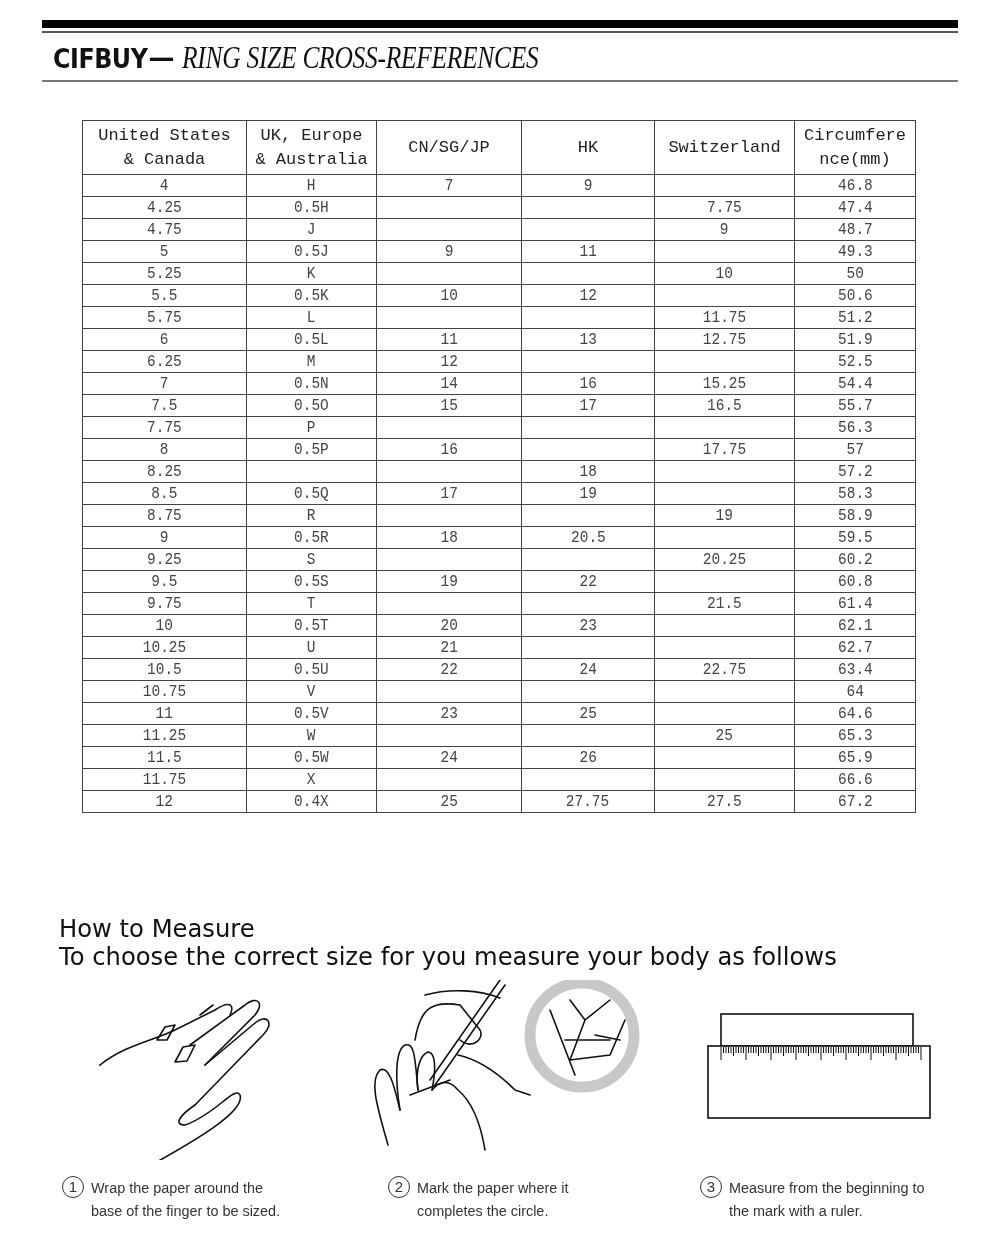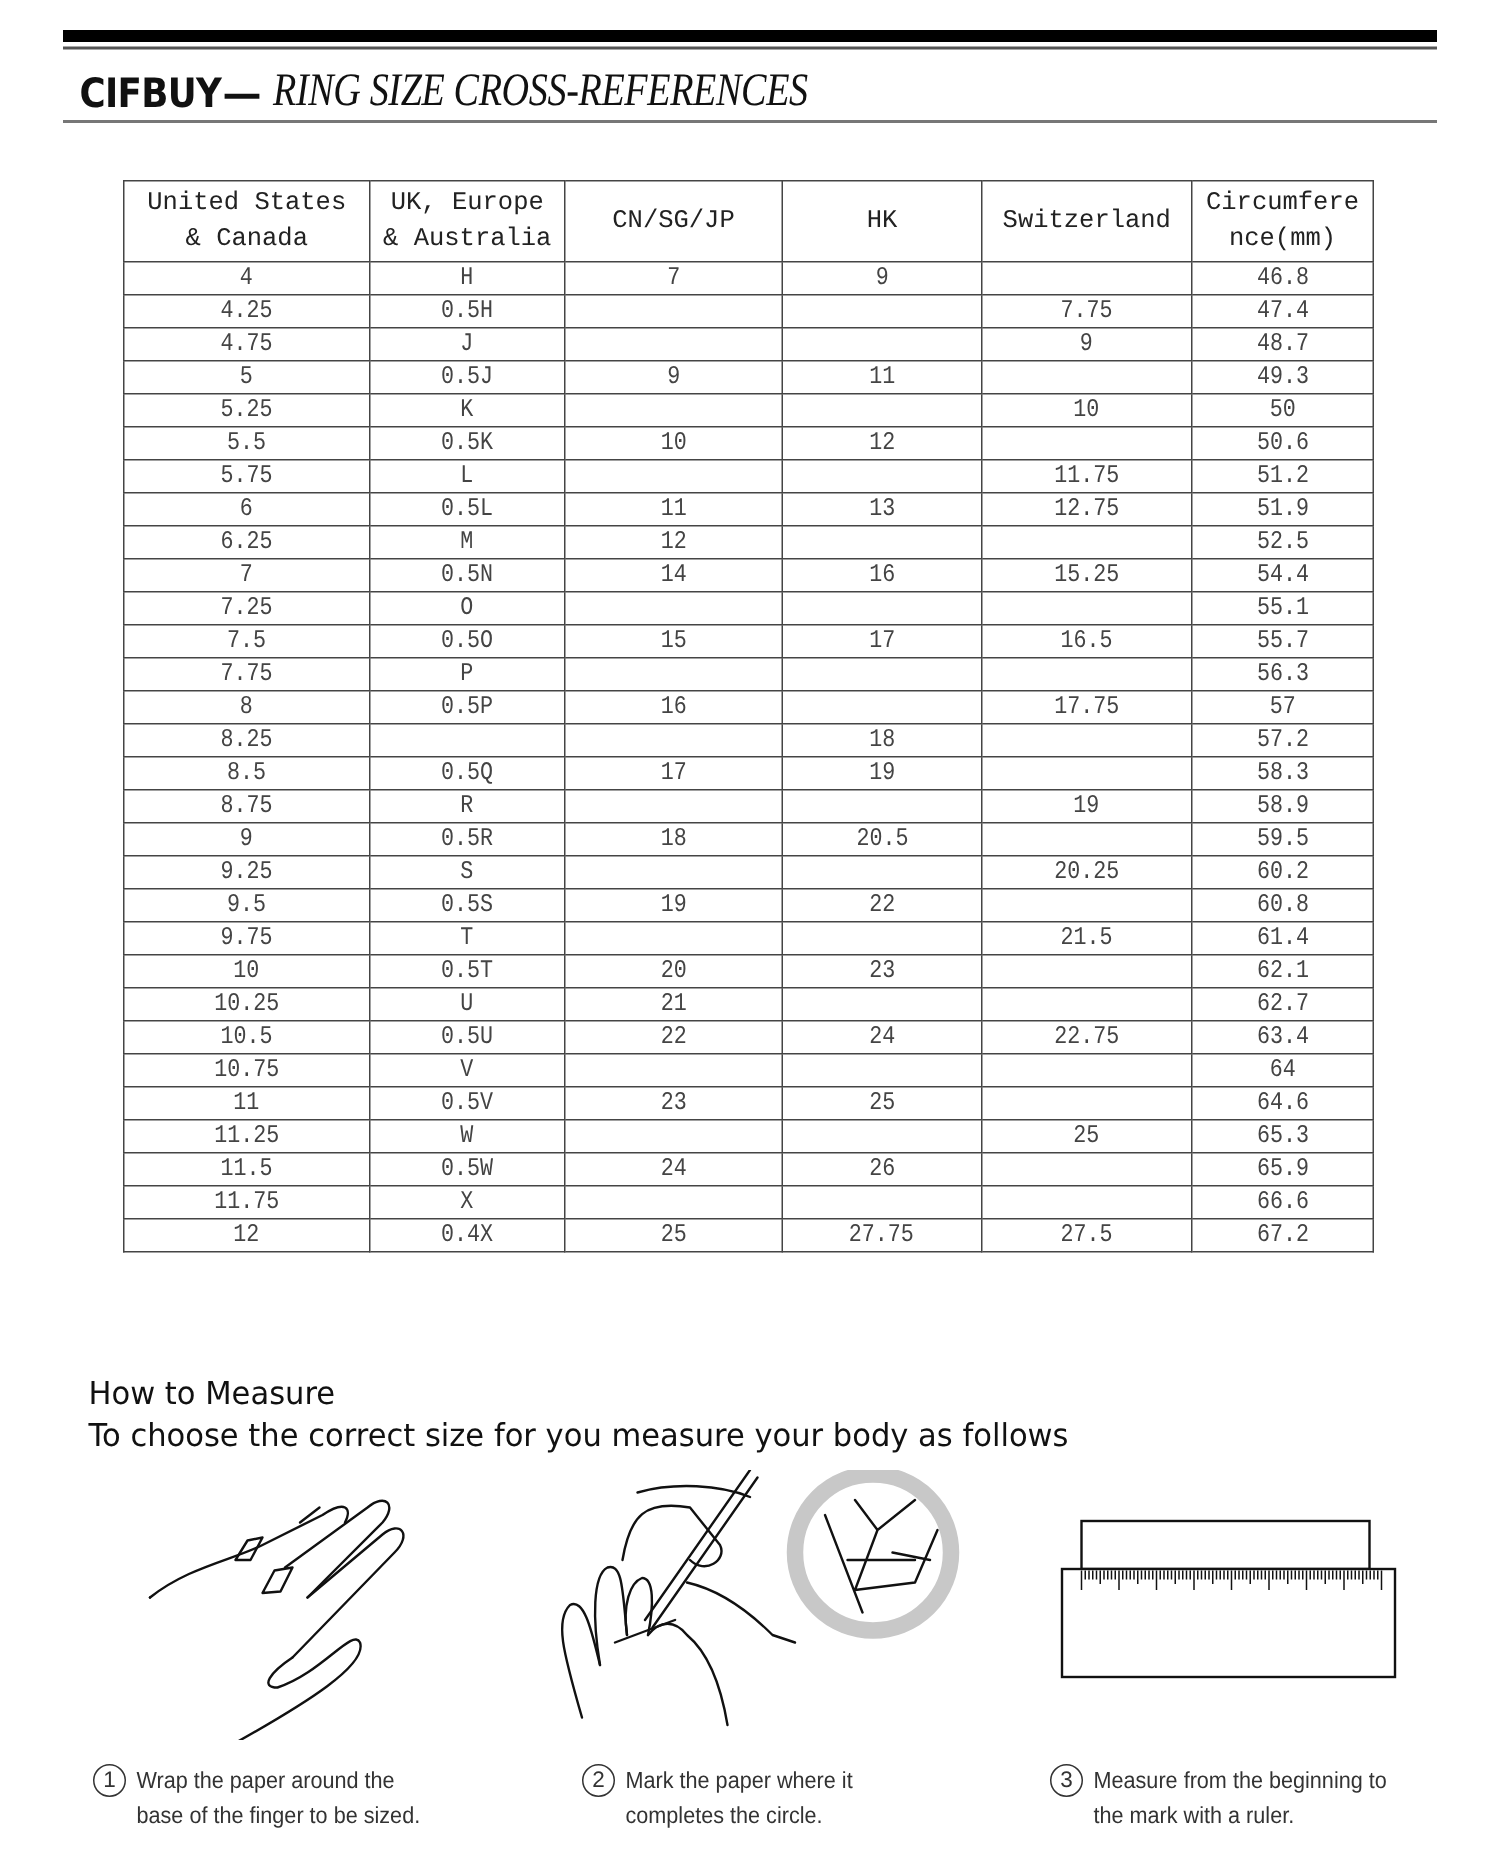--- a/index.html
+++ b/index.html
@@ -1,33 +1,33 @@
 <!DOCTYPE html>
 <html><head>
 <meta charset="utf-8">
 <style>
   html, body { margin: 0; padding: 0; background: #ffffff; }
   body { width: 1000px; height: 1242px; position: relative; overflow: hidden; font-family: "Liberation Sans", sans-serif; color: #111; }
 
   .top-bar { position: absolute; left: 42px; top: 20px; width: 916px; height: 8px; background: #000; }
   .top-bar-thin { position: absolute; left: 42px; top: 31px; width: 916px; height: 2px; background: #555; }
-  .title-row { position: absolute; left: 53px; top: 38px; height: 40px; display: flex; align-items: flex-end; white-space: nowrap; }
+  .title-row { position: absolute; left: 53px; top: 38px; height: 40px; display: flex; align-items: center; white-space: nowrap; }
   .brand { font-family: "DejaVu Sans", sans-serif; font-weight: bold; font-size: 27px; letter-spacing: -0.5px; color: #111; transform: scaleX(0.88); transform-origin: left; display: inline-block; }
   .dash { font-family: "DejaVu Sans", sans-serif; font-weight: bold; font-size: 26px; margin-left: -12px; margin-right: 8px; color: #111; }
   .subtitle { font-family: "Liberation Serif", serif; font-style: italic; font-size: 31px; color: #111; transform: scaleX(0.82); transform-origin: left; display: inline-block; letter-spacing: -0.3px; }
   .title-rule { position: absolute; left: 42px; top: 80px; width: 916px; height: 2px; background: #777; }
 
   table.sizes { position: absolute; left: 82px; top: 120px; width: 833px; border-collapse: collapse; table-layout: fixed;
     font-family: "Liberation Mono", "DejaVu Sans Mono", monospace; color: #444; }
   table.sizes th, table.sizes td { border: 1px solid #444; padding: 0; text-align: center; overflow: hidden; white-space: nowrap; }
   table.sizes th { height: 53px; font-weight: normal; font-size: 17px; line-height: 24px; color: #222; white-space: normal; }
   table.sizes td { height: 21px; font-size: 17px; line-height: 21px; transform-origin: center; }
   table.sizes td span { display: inline-block; transform: scaleX(0.85); }
 
-  .howto { position: absolute; left: 59px; top: 915px; font-family: "DejaVu Sans", sans-serif; font-size: 21px; line-height: 28px; color: #111; }
+  .howto { position: absolute; left: 59px; top: 915px; font-family: "DejaVu Sans", sans-serif; font-size: 25px; line-height: 28px; color: #111; }
   .howto div { transform: scaleX(0.97); transform-origin: left; }
 
   .illus { position: absolute; }
   .step { position: absolute; top: 1176px; display: flex; align-items: flex-start; font-family: "Liberation Sans", sans-serif; font-size: 15.5px; line-height: 23px; color: #333; }
   .step-num { width: 20px; height: 20px; border: 1.5px solid #333; border-radius: 50%; font-size: 15px; line-height: 20px; text-align: center; margin-right: 7px; margin-top: 0px; flex: 0 0 auto; }
   .step-text { transform: scaleX(0.93); transform-origin: left; white-space: nowrap; }
 </style>
 </head>
 <body>
 
@@ -132,28 +132,20 @@
         <td><span></span></td>
         <td><span>52.5</span></td>
       </tr>
       <tr>
         <td><span>7</span></td>
         <td><span>0.5N</span></td>
         <td><span>14</span></td>
         <td><span>16</span></td>
         <td><span>15.25</span></td>
         <td><span>54.4</span></td>
-      </tr>
-      <tr>
-        <td><span>7.25</span></td>
-        <td><span>O</span></td>
-        <td><span></span></td>
-        <td><span></span></td>
-        <td><span></span></td>
-        <td><span>55.1</span></td>
       </tr>
       <tr>
         <td><span>7.5</span></td>
         <td><span>0.5O</span></td>
         <td><span>15</span></td>
         <td><span>17</span></td>
         <td><span>16.5</span></td>
         <td><span>55.7</span></td>
       </tr>
       <tr>

